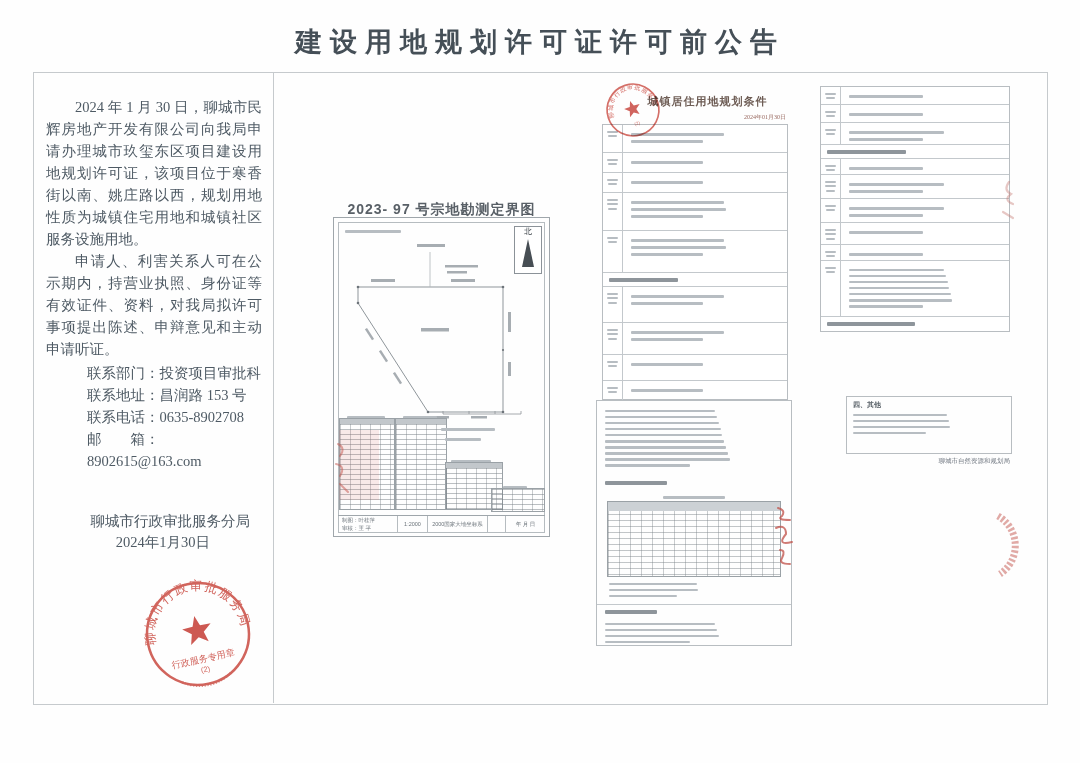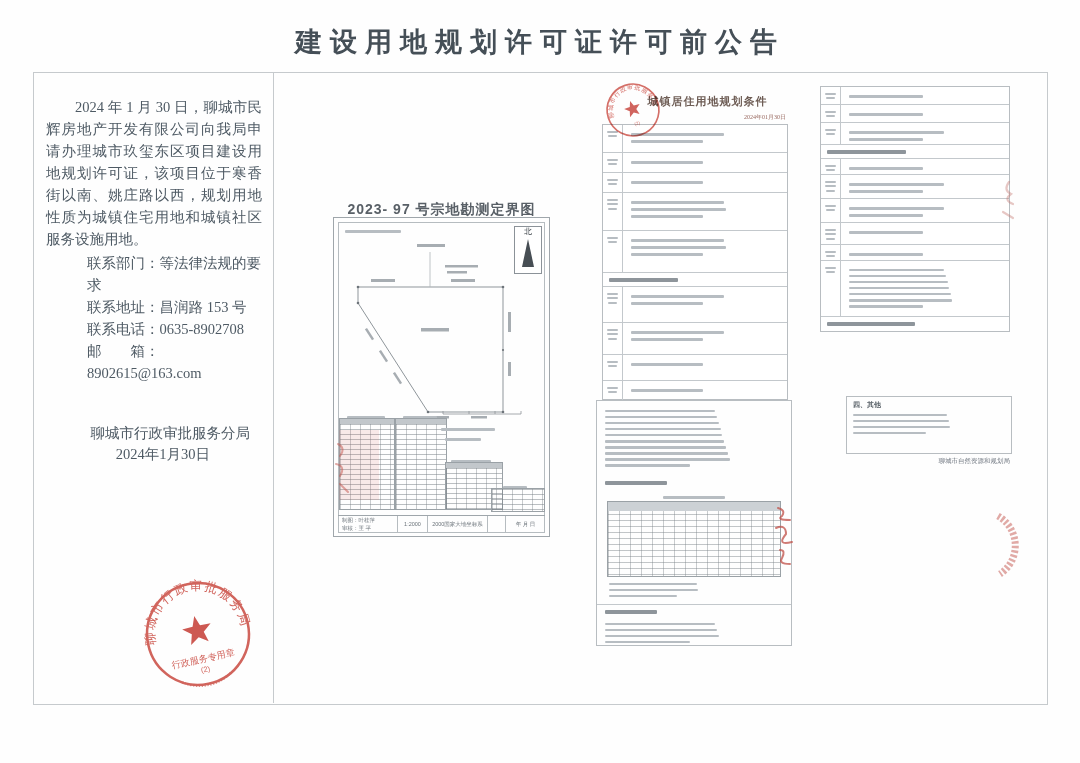--- a/index.html
+++ b/index.html
@@ -93,22 +93,23 @@
 
 <div class="page">
 
   <div class="abs main-title">建设用地规划许可证许可前公告</div>
 
   <div class="abs frame"></div>
   <div class="abs vdiv"></div>
 
   <div class="abs leftcell">
     <p>2024 年 1 月 30 日，聊城市民辉房地产开发有限公司向我局申请办理城市玖玺东区项目建设用地规划许可证，该项目位于寒香街以南、姚庄路以西，规划用地性质为城镇住宅用地和城镇社区服务设施用地。</p>
+    <p>申请人、利害关系人可在公示期内，持营业执照、身份证等有效证件、资料，对我局拟许可事项提出陈述、申辩意见和主动申请听证。</p>
     <div class="contacts">
-      <div>联系部门：等法律法规的要求</div>
+      <div>联系部门：投资项目审批科</div>
       <div>联系地址：昌润路 153 号</div>
       <div>联系电话：0635-8902708</div>
       <div>邮　　箱：8902615@163.com</div>
     </div>
     <div class="sig-org">聊城市行政审批服务分局</div>
     <div class="sig-date">2024年1月30日</div>
   </div>
 
   <svg class="abs stamp1" viewBox="0 0 110 110">
     <defs>

